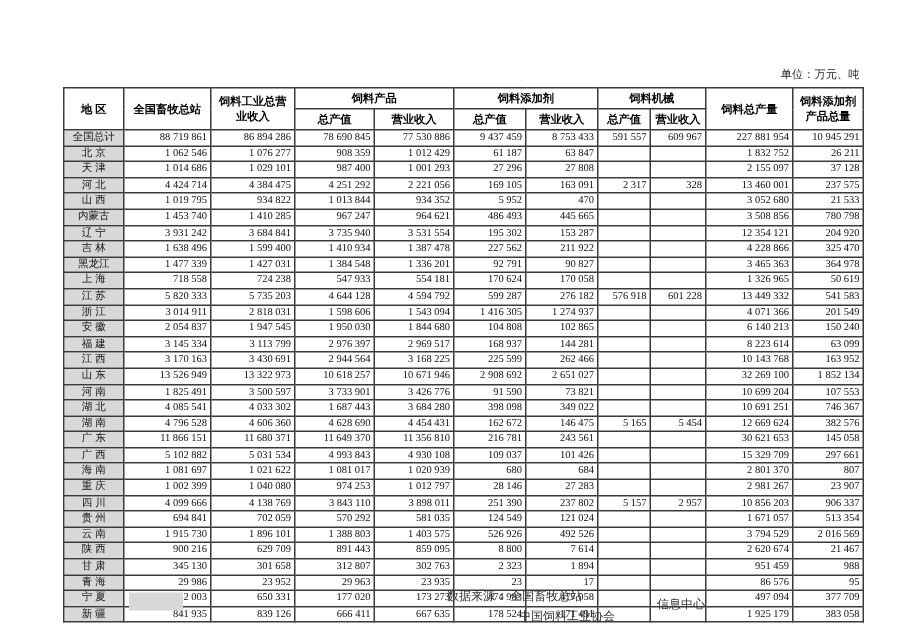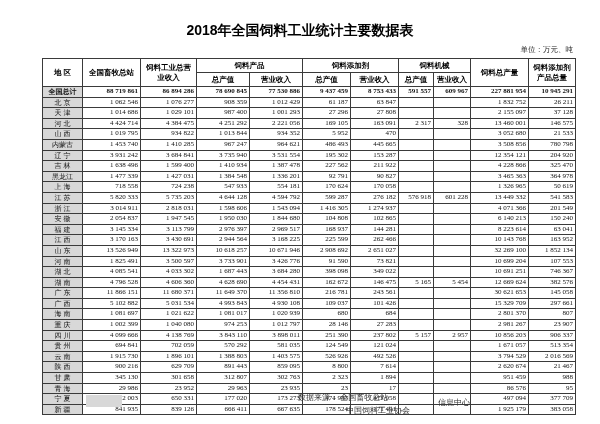--- a/index.html
+++ b/index.html
@@ -42,21 +42,21 @@
     background:#fff; color:#000;
     height:14px;
   }
   td.region {
     background:#d8d8d8;
     text-align:center;
     font-family:"Liberation Sans", sans-serif;
     font-size:7px; color:#111;
   }
   td.num { text-align:right; color:#111; }
-  tr.total td { font-weight:bold; }
+  tr.total td { font-weight:normal; }
   .footer-source {
     position:absolute; top:392px; left:298px;
     font-size:8px; color:#333;
     font-family:"Liberation Sans", sans-serif;
   }
   .footer-source .line2 { margin-left:48px; margin-top:2px; }
   .footer-info {
     position:absolute; top:397px; left:438px;
     font-size:8px; color:#333;
     font-family:Liberation Sans, sans-serif;
@@ -67,21 +67,20 @@
   }
   col.c-region{width:40px} col.c-w1{width:58px} col.c-w2{width:56px}
   col.c-p{width:53px} col.c-a{width:48px} col.c-m1{width:35px} col.c-m2{width:37px}
   col.c-prod{width:58px} col.c-add{width:47px}
 </style>
 </head>
 <body>
 
 <div class="page">
 
-  <div class="title">2018年全国饲料工业统计主要数据表</div>
 
   <div class="unit-note">单位：万元、吨</div>
 
   <table class="main">
     <colgroup>
       <col class="c-region">
         <col class="c-w1">
         <col class="c-w2">
       <col class="c-p">
         <col class="c-p">
@@ -156,21 +155,21 @@
           <td class="region">河  北</td>
           <td class="num">4 424 714</td>
           <td class="num">4 384 475</td>
           <td class="num">4 251 292</td>
           <td class="num">2 221 056</td>
           <td class="num">169 105</td>
           <td class="num">163 091</td>
           <td class="num">2 317</td>
           <td class="num">328</td>
           <td class="num">13 460 001</td>
-          <td class="num">146 575</td>
+          <td class="num">237 575</td>
         </tr>
         <tr>
           <td class="region">山  西</td>
           <td class="num">1 019 795</td>
           <td class="num">934 822</td>
           <td class="num">1 013 844</td>
           <td class="num">934 352</td>
           <td class="num">5 952</td>
           <td class="num">470</td>
           <td class="num"></td>
@@ -286,21 +285,21 @@
           <td class="region">福  建</td>
           <td class="num">3 145 334</td>
           <td class="num">3 113 799</td>
           <td class="num">2 976 397</td>
           <td class="num">2 969 517</td>
           <td class="num">168 937</td>
           <td class="num">144 281</td>
           <td class="num"></td>
           <td class="num"></td>
           <td class="num">8 223 614</td>
-          <td class="num">63 041</td>
+          <td class="num">63 099</td>
         </tr>
         <tr>
           <td class="region">江  西</td>
           <td class="num">3 170 163</td>
           <td class="num">3 430 691</td>
           <td class="num">2 944 564</td>
           <td class="num">3 168 225</td>
           <td class="num">225 599</td>
           <td class="num">262 466</td>
           <td class="num"></td>

